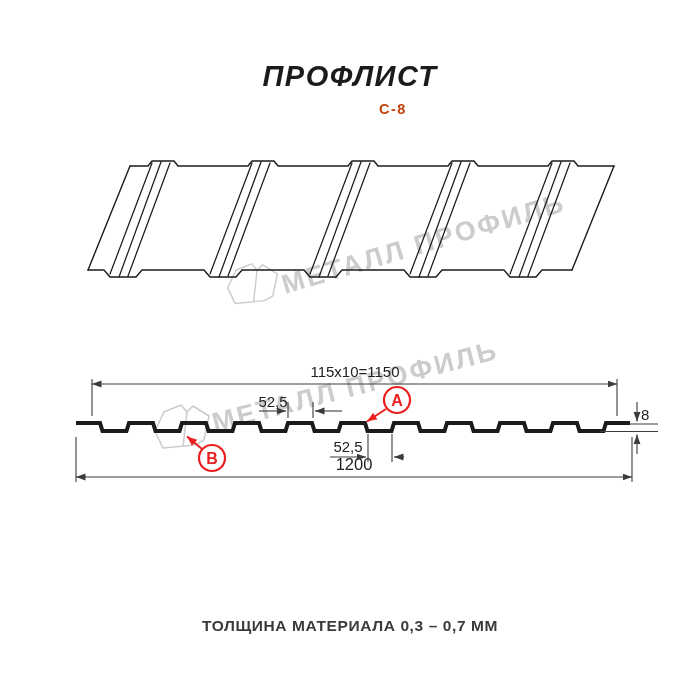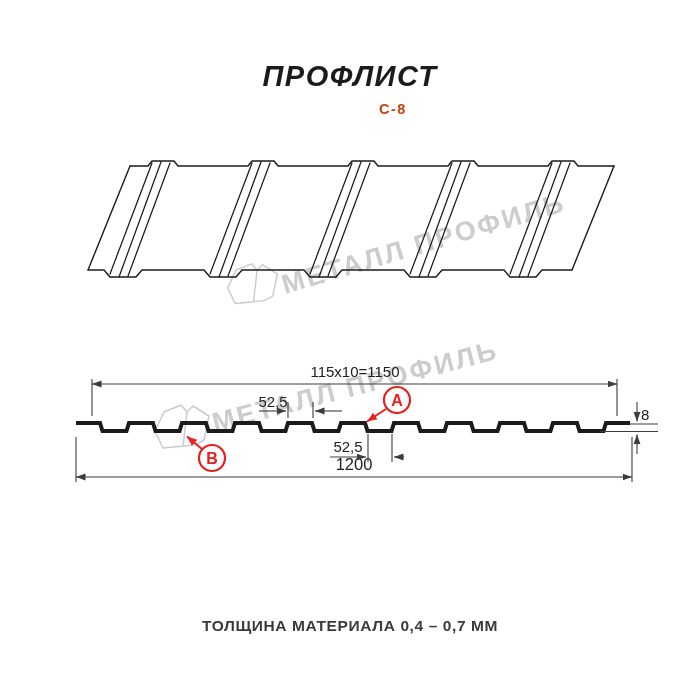--- a/index.html
+++ b/index.html
@@ -102,13 +102,13 @@
     <text class="redtx" x="397" y="406" text-anchor="middle">А</text>
   </g>
 
   <g>
     <path class="redln" d="M202,449 L187,436.5" marker-end="url(#mR)"></path>
     <circle class="redln" cx="212" cy="458" r="13" style="stroke-width:2.2"></circle>
     <text class="redtx" x="212" y="464" text-anchor="middle">В</text>
   </g>
 </svg>
 
-<div class="abs footer-note">ТОЛЩИНА МАТЕРИАЛА 0,4 – 0,7 ММ</div>
+<div class="abs footer-note">ТОЛЩИНА МАТЕРИАЛА 0,3 – 0,7 ММ</div>
 
 </body></html>

